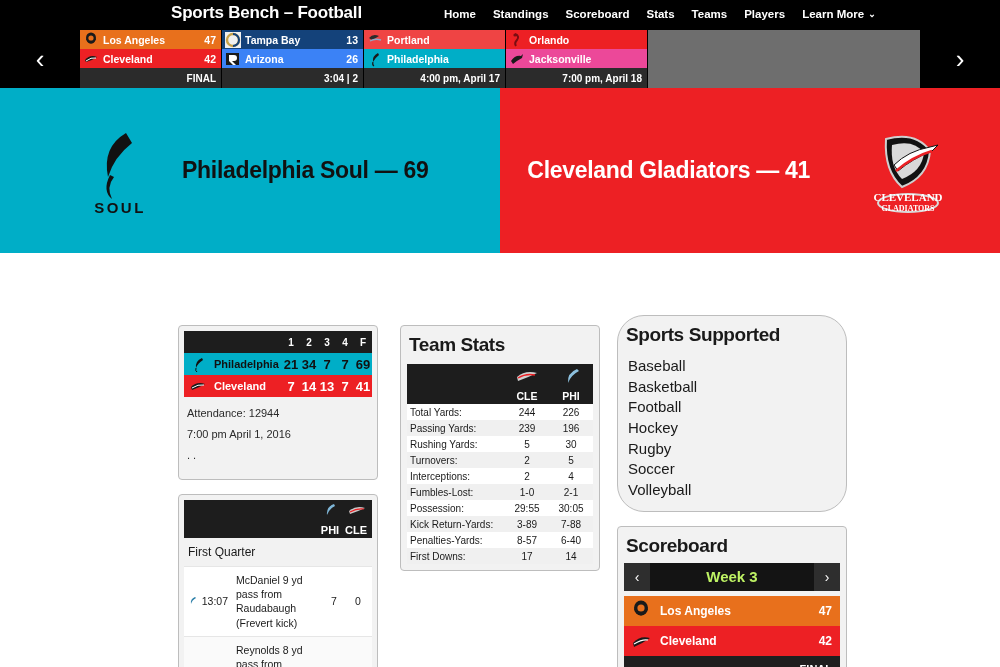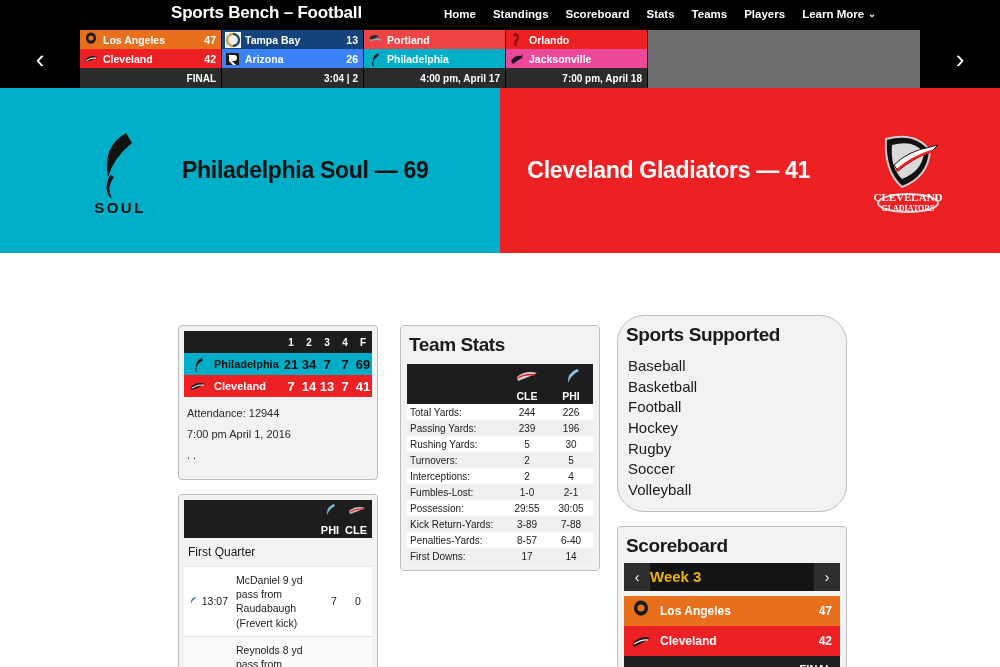--- a/index.html
+++ b/index.html
@@ -280,22 +280,22 @@
     color: #ffffff;
     font-size: 14px;
     text-align: center;
     background: #2e2e2e;
     line-height: 28px;
     cursor: pointer;
     user-select: none;
   }
   .sb-week-label {
     flex: 1 1 auto;
-    text-align: left;
-    color: #eab308;
+    text-align: center;
+    color: #bef264;
     font-size: 15px;
     font-weight: bold;
   }
   .sb-game { margin-top: 5px; }
   .sb-team-row {
     height: 30px;
     display: flex;
     align-items: center;
     padding: 0 8px 0 6px;
   }

